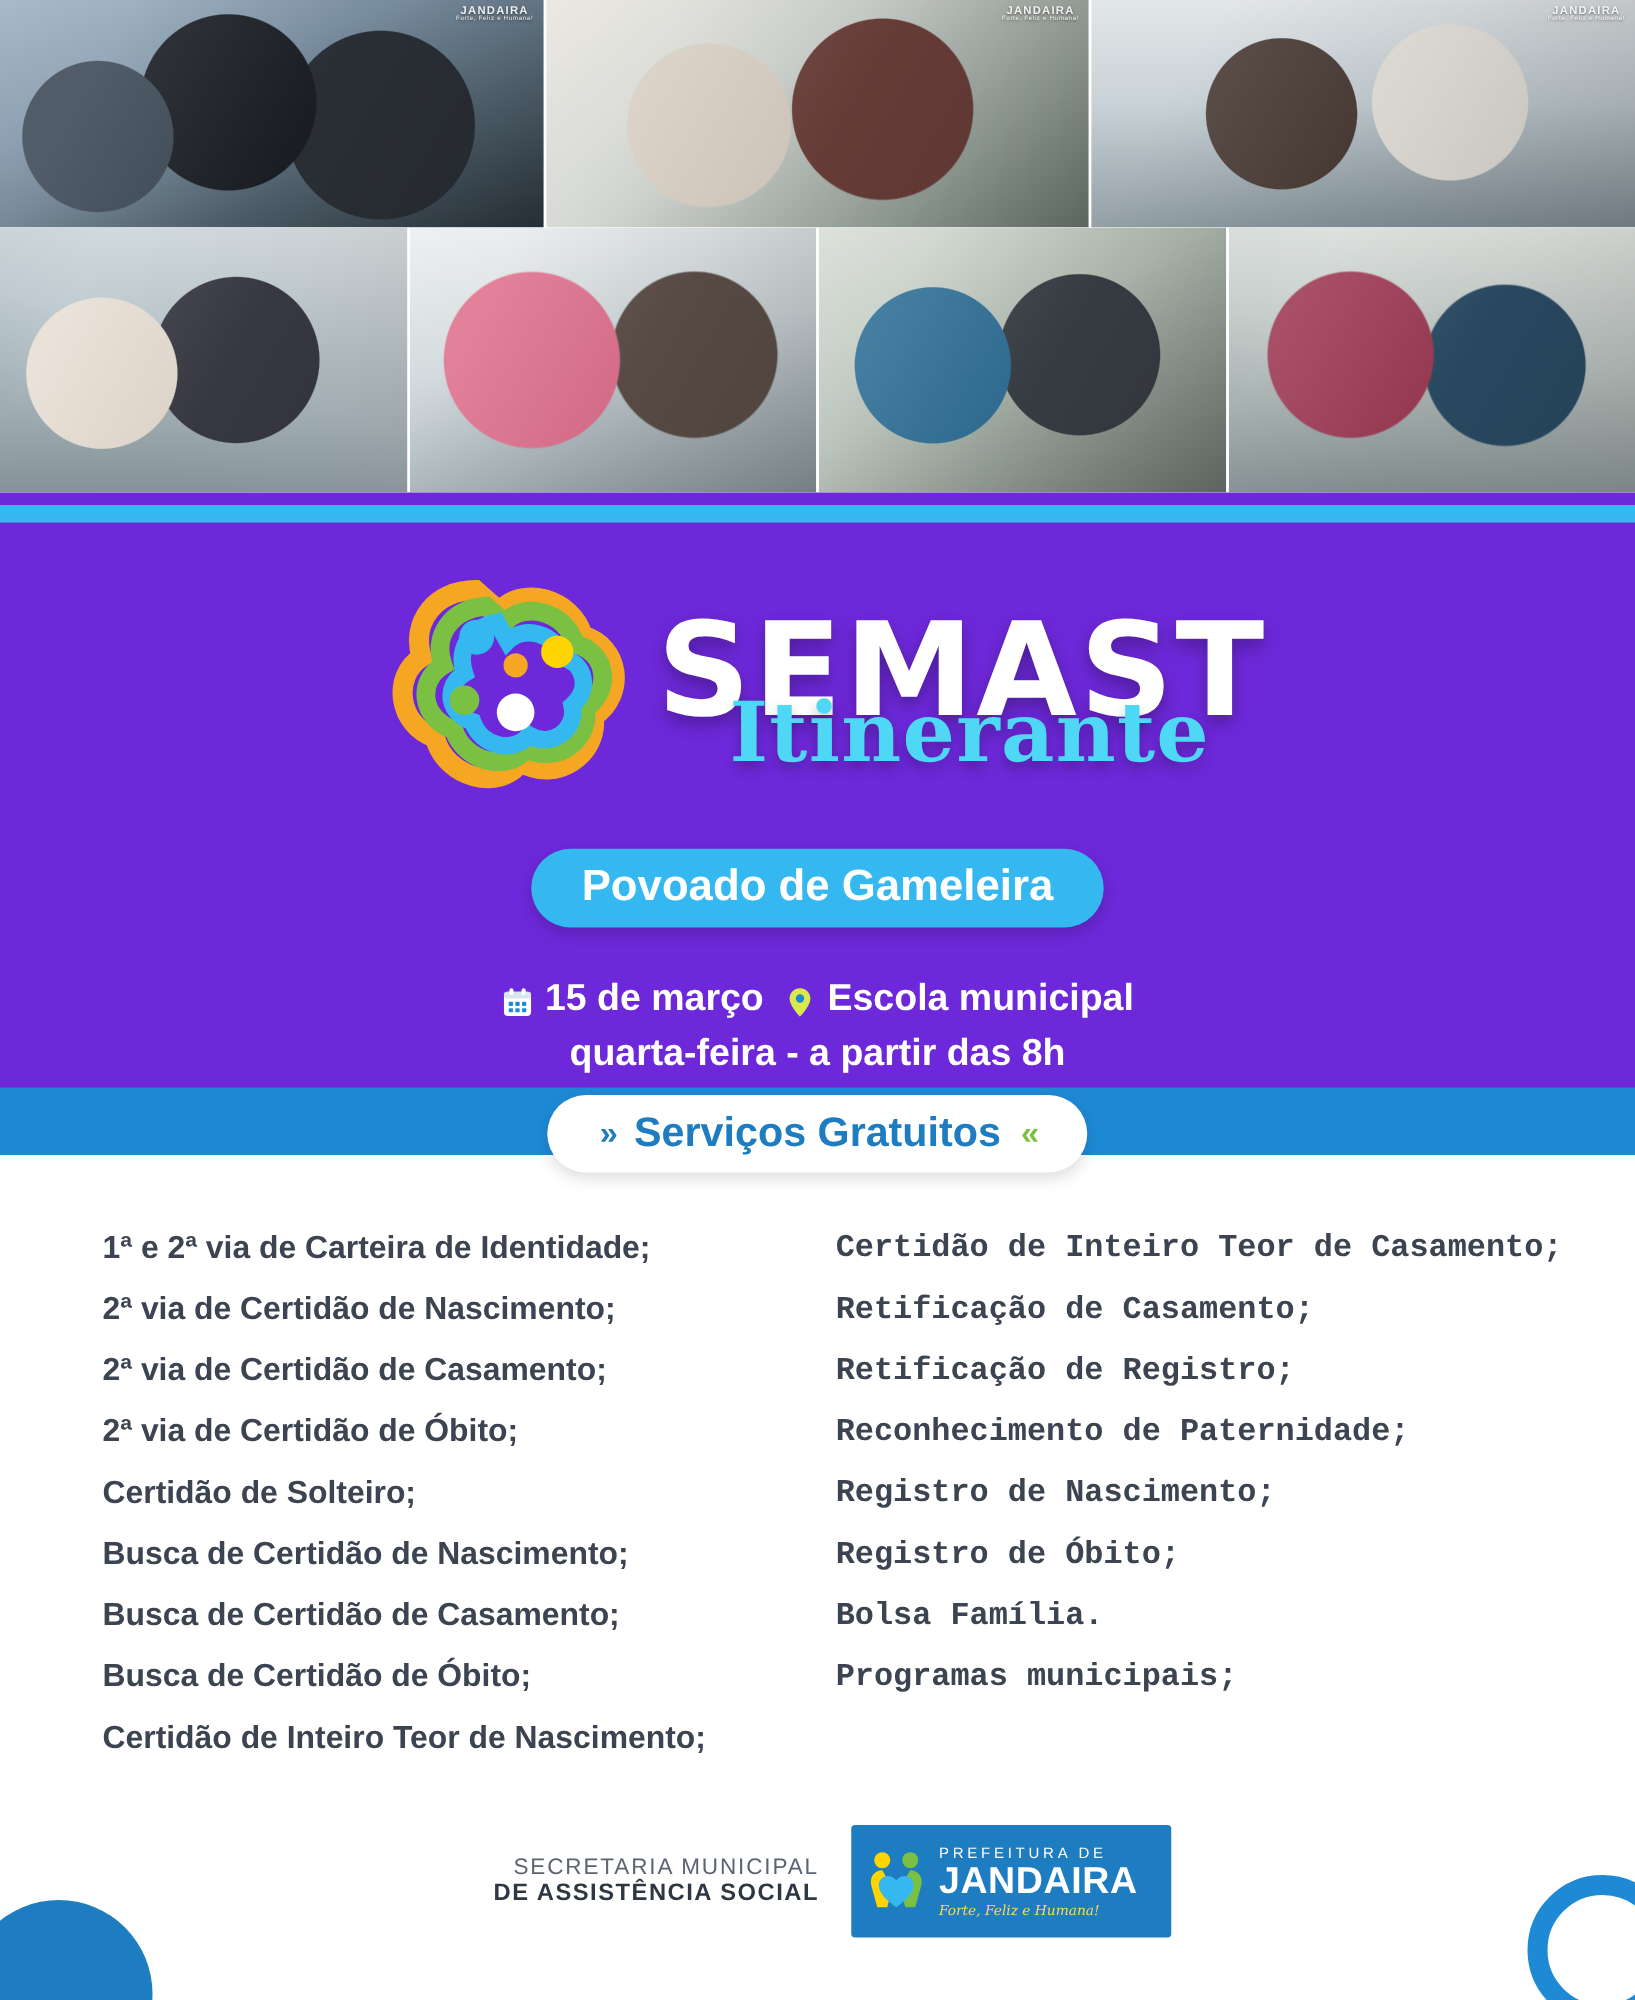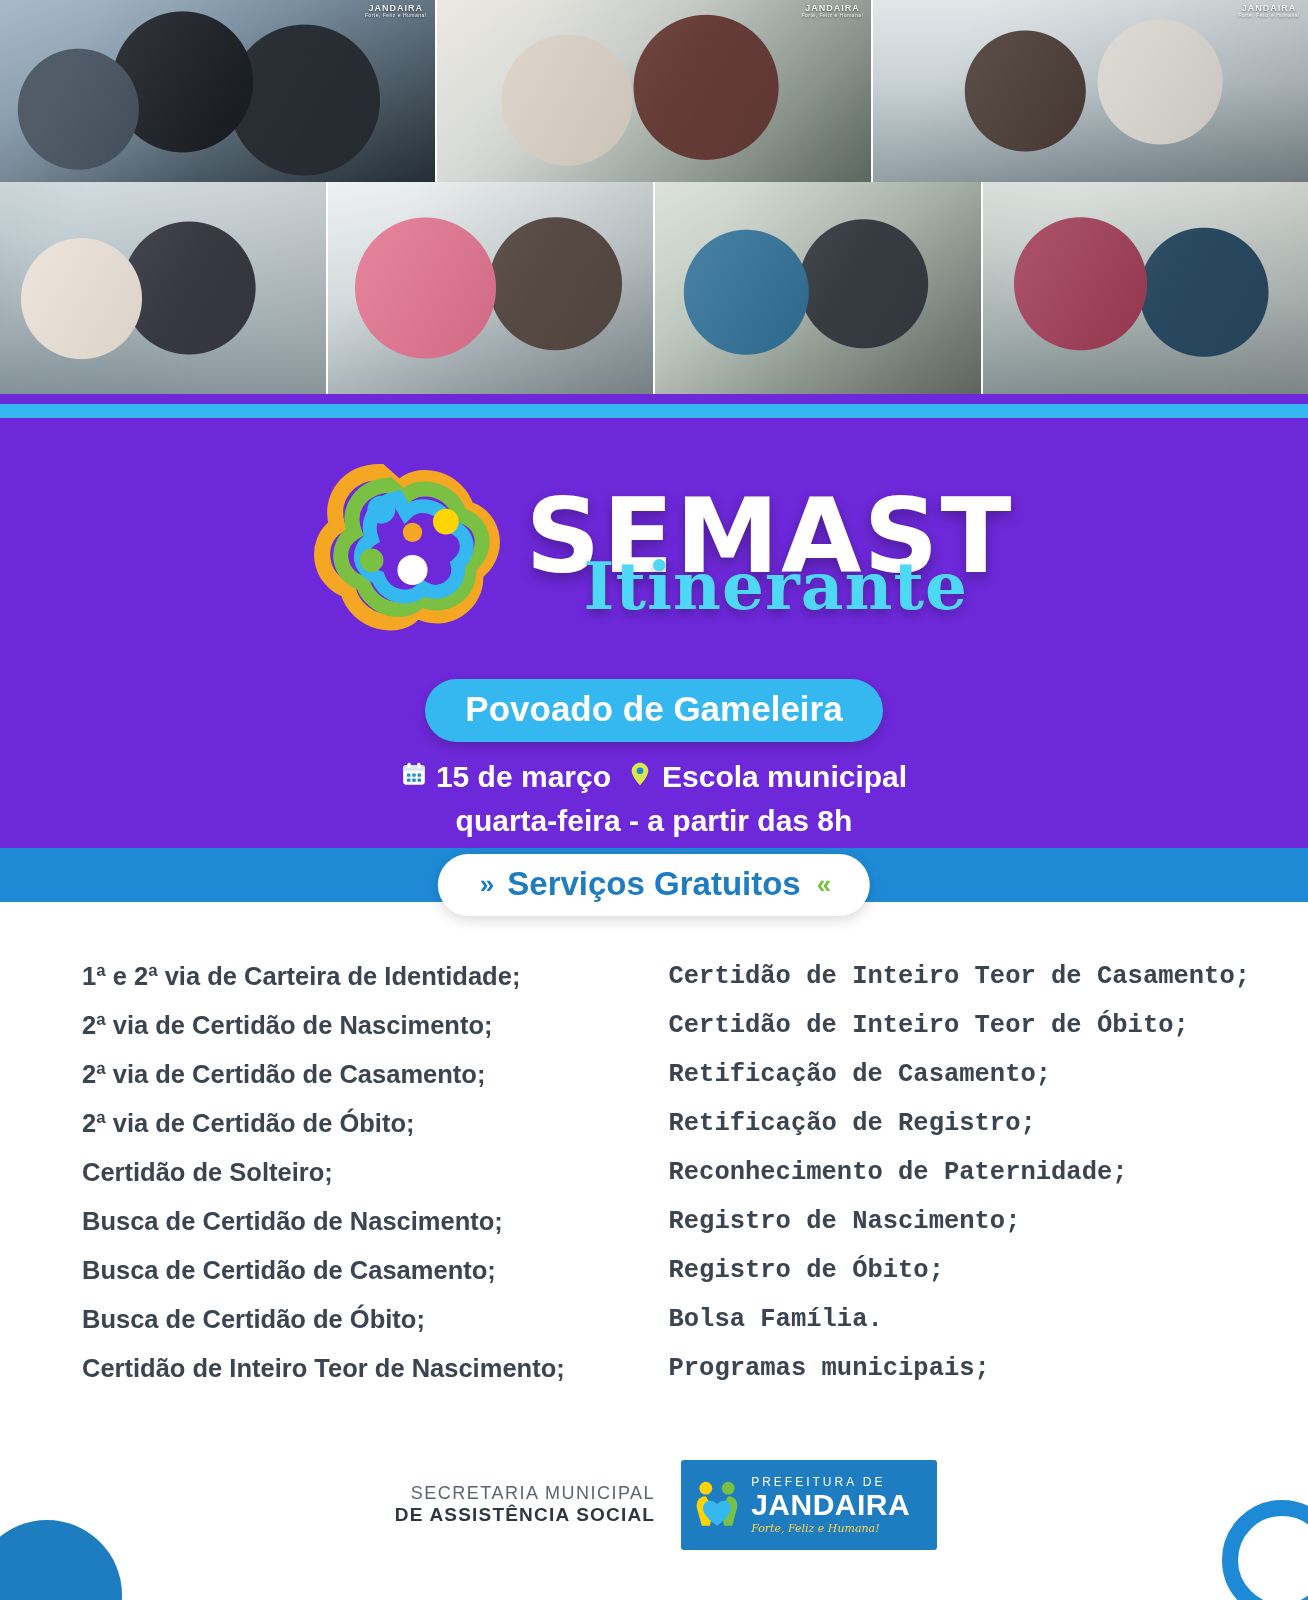--- a/index.html
+++ b/index.html
@@ -152,21 +152,21 @@
   .date-line {
     margin-top: 18px;
     display: flex;
     align-items: center;
     justify-content: center;
     gap: 16px;
     color: #ffffff;
     font-size: 30px;
     font-weight: bold;
   }
-  .date-line .chunk { display: inline-flex; align-items: flex-start; gap: 9px; }
+  .date-line .chunk { display: inline-flex; align-items: flex-end; gap: 9px; margin-top: 22px; }
   .date-line .ic { width: 26px; height: 28px; display: inline-block; }
 
   .time-line {
     margin-top: 10px;
     color: #ffffff;
     font-size: 30px;
     font-weight: bold;
   }
 
   
@@ -401,21 +401,20 @@
       <div class="service-item">2ª via de Certidão de Casamento;</div>
       <div class="service-item">2ª via de Certidão de Óbito;</div>
       <div class="service-item">Certidão de Solteiro;</div>
       <div class="service-item">Busca de Certidão de Nascimento;</div>
       <div class="service-item">Busca de Certidão de Casamento;</div>
       <div class="service-item">Busca de Certidão de Óbito;</div>
       <div class="service-item">Certidão de Inteiro Teor de Nascimento;</div>
     </div>
     <div class="col right">
       <div class="service-item">Certidão de Inteiro Teor de Casamento;</div>
-      <div class="service-item">Certidão de Inteiro Teor de Óbito;</div>
       <div class="service-item">Retificação de Casamento;</div>
       <div class="service-item">Retificação de Registro;</div>
       <div class="service-item">Reconhecimento de Paternidade;</div>
       <div class="service-item">Registro de Nascimento;</div>
       <div class="service-item">Registro de Óbito;</div>
       <div class="service-item">Bolsa Família.</div>
       <div class="service-item">Programas municipais;</div>
     </div>
   </div>
 

